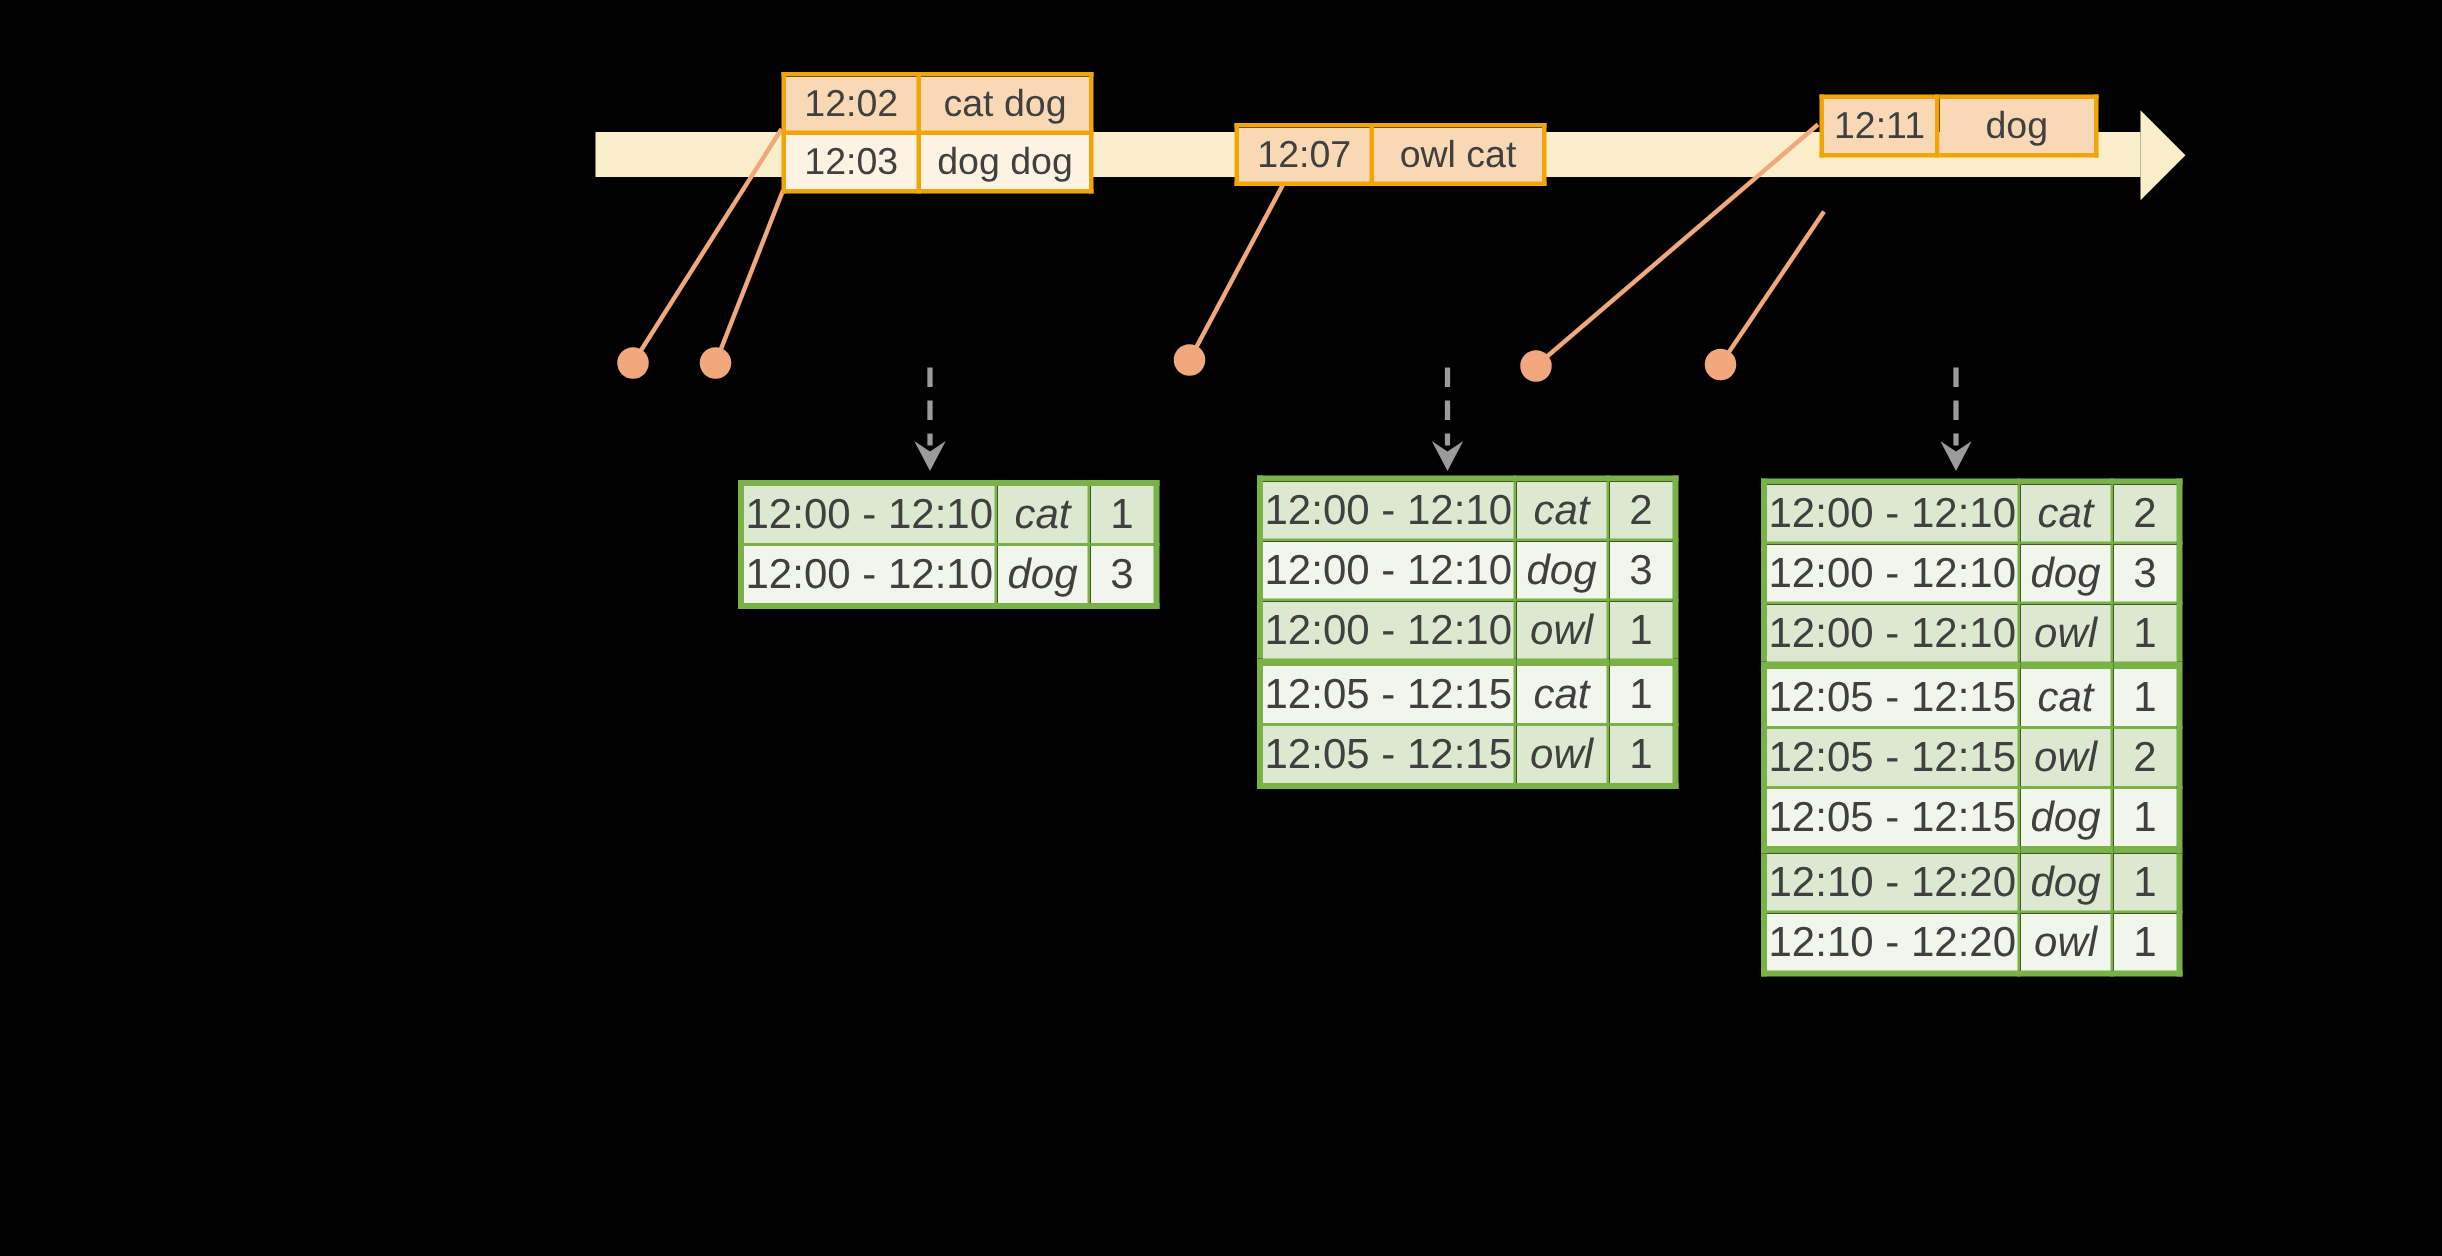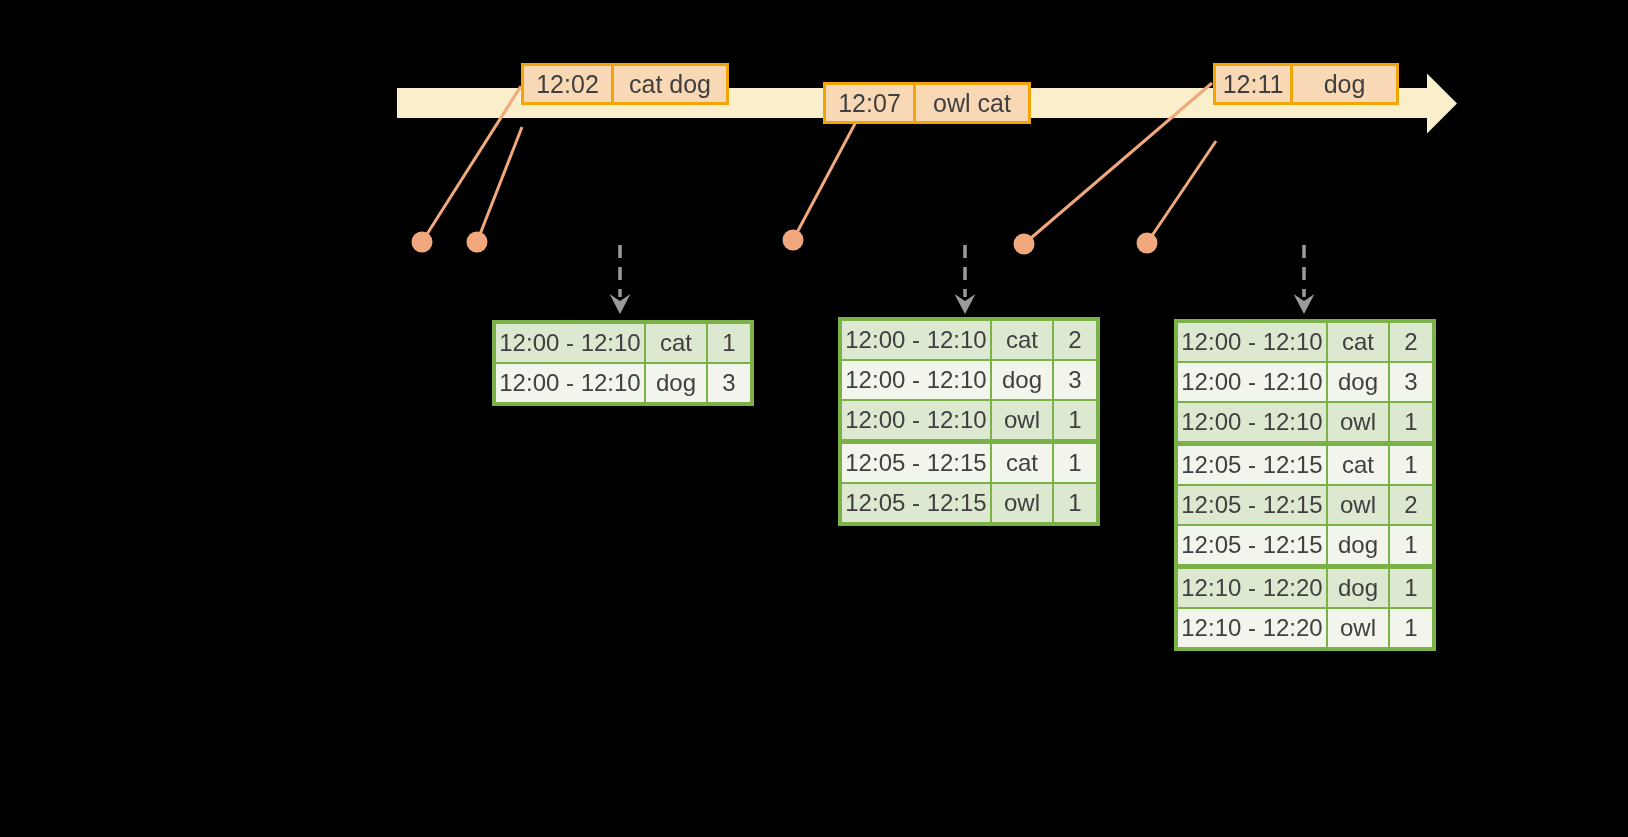--- a/index.html
+++ b/index.html
@@ -25,24 +25,24 @@
   td{text-align:center;vertical-align:middle;overflow:hidden;white-space:nowrap;}
   .otable{font-size:25px;}
   .otable td{border:3px solid var(--input_border,#F1A507);height:34px;line-height:34px;}
   .otable .ct{width:85px;}
   .otable .cw{width:110px;}
   .otable.narrow .ct{width:72px;}
   .otable.narrow .cw{width:101px;}
   .otable tr:nth-child(odd) td{background:var(--input_row_fill,#F9D9B5);}
   .otable tr:nth-child(even) td{background:var(--input_row_alt_fill,#FDF3E3);}
   
-  .gtable{font-size:24px;border:4px solid var(--result_border,#7AB247);padding-left:20px;}
+  .gtable{font-size:28px;border:4px solid var(--result_border,#7AB247);padding-left:20px;}
   .gtable td{border:2px solid var(--result_border,#7AB247);height:36px;line-height:36px;}
   .gtable .cwin{width:146px;}
-  .gtable .cword{width:58px;}
+  .gtable .cword{width:58px;font-style:italic;}
   .gtable .ccnt{width:40px;}
   .gtable tr:nth-child(odd) td{background:var(--result_row_fill,#DCE8CF);}
   .gtable tr:nth-child(even) td{background:var(--result_row_alt_fill,#F1F5EC);}
   .gtable tr.gsep td{border-top-width:5px;}
 </style>
 </head>
 <body>
 
 <div id="stage">
 
@@ -70,26 +70,30 @@
     <g>
       <line class="darrow" x1="965" y1="245" x2="965" y2="297"></line>
       <polygon class="dhead" points="954.5,294 965,314 975.5,294 965,301"></polygon>
     </g>
     <g>
       <line class="darrow" x1="1304" y1="245" x2="1304" y2="297"></line>
       <polygon class="dhead" points="1293.5,294 1304,314 1314.5,294 1304,301"></polygon>
     </g>
   </svg>
 
-  <table class="otable" style="left:521px;top:63px">
+  <table class="otable" style="left:521px;top:48px">
     <tbody>
         <tr>
       <td class="ct">12:02</td>
       <td class="cw">cat dog</td>
     </tr>
+    <tr>
+      <td class="ct">12:03</td>
+      <td class="cw">dog dog</td>
+    </tr>
   </tbody>
     </table>
 
   <table class="otable" style="left:823px;top:82px">
     <tbody>
         <tr>
       <td class="ct">12:07</td>
       <td class="cw">owl cat</td>
     </tr>
   </tbody>

